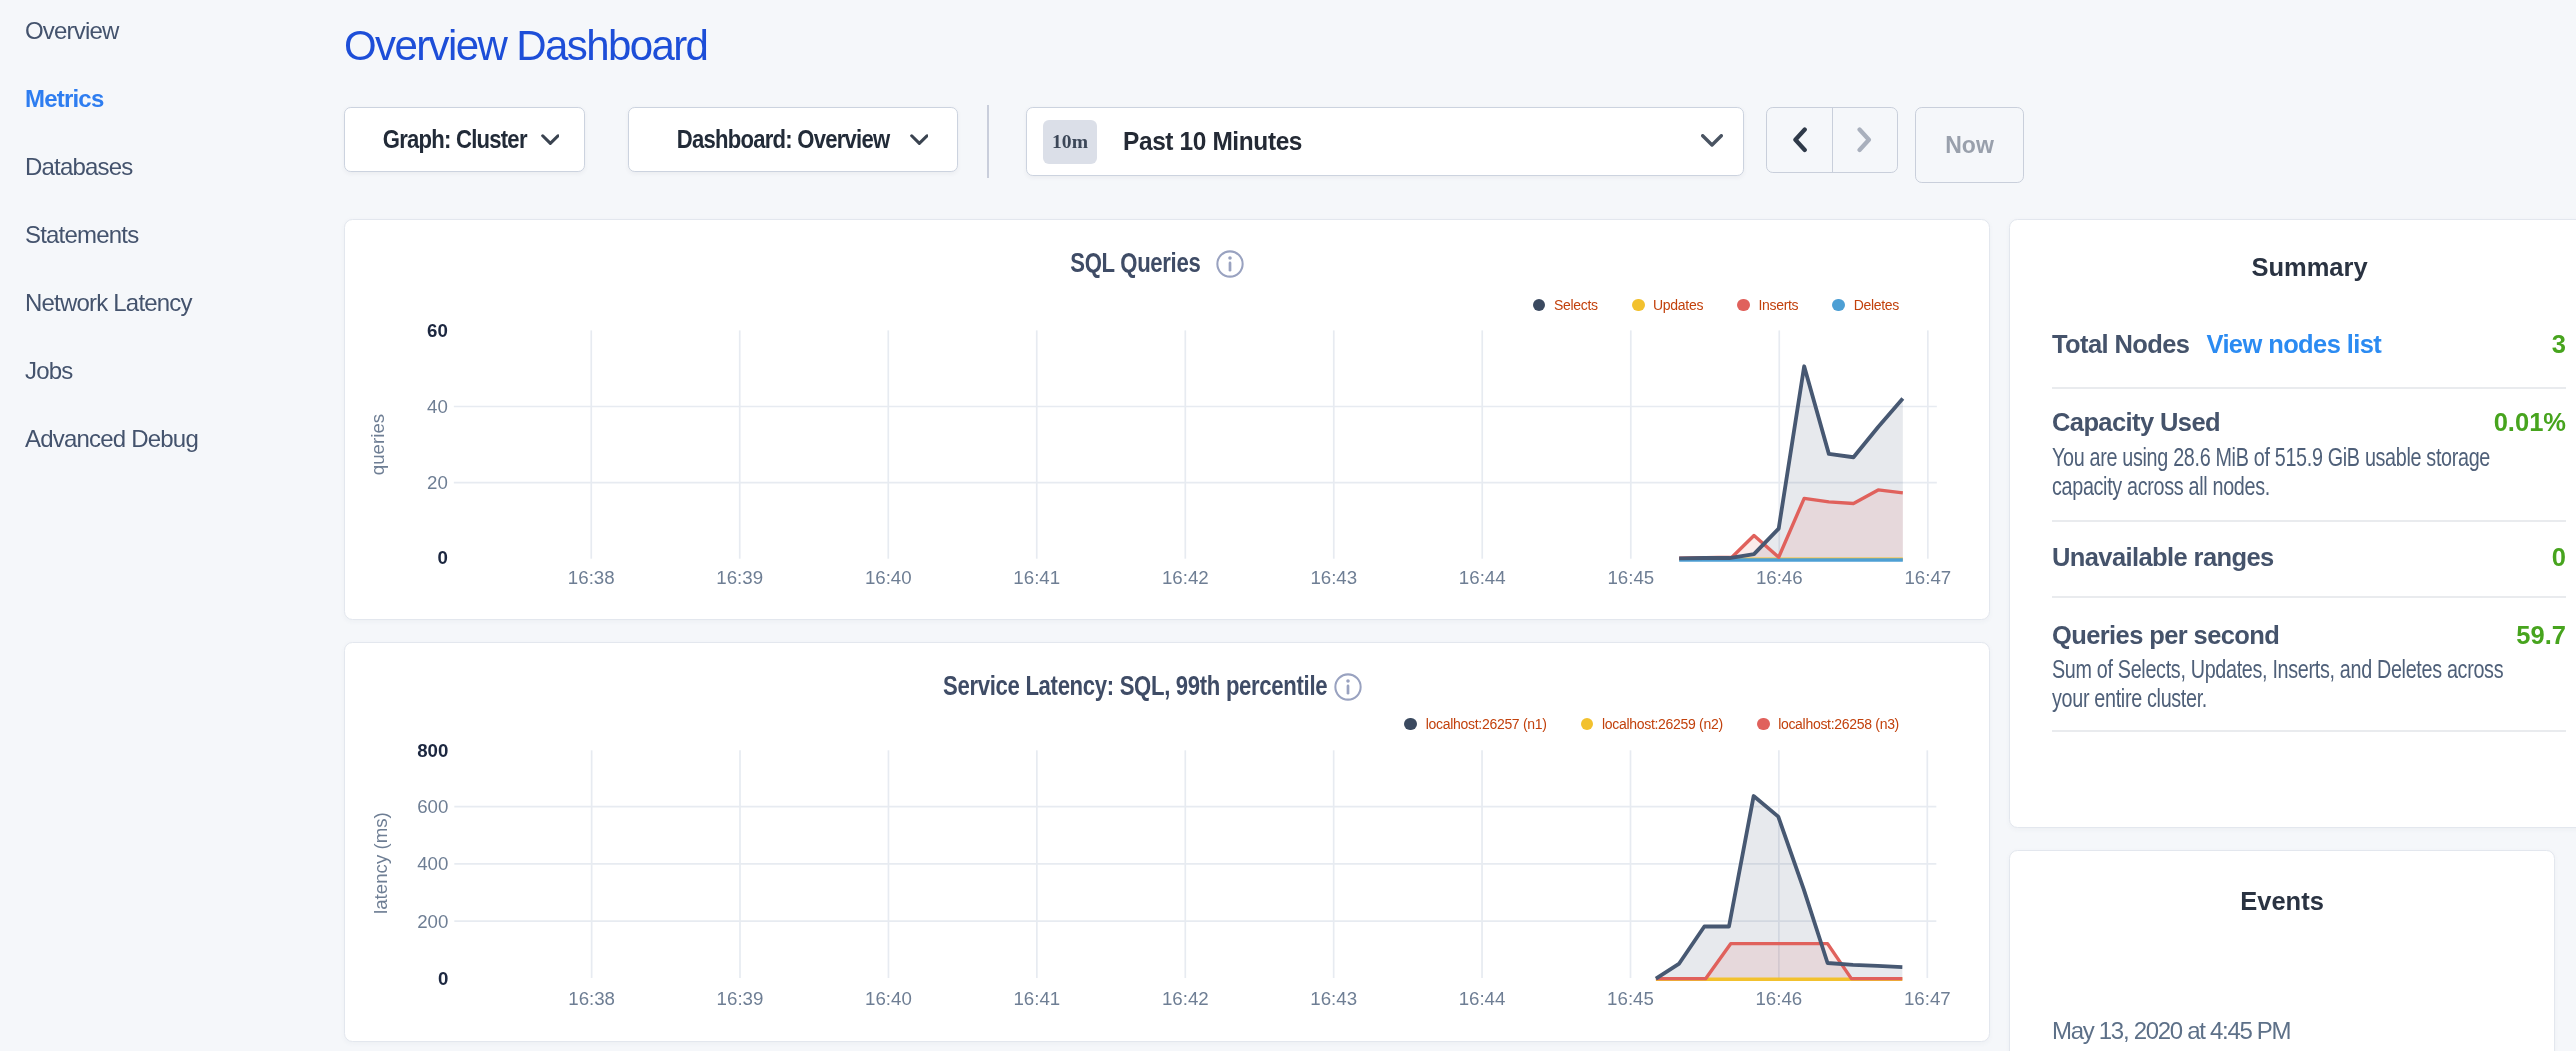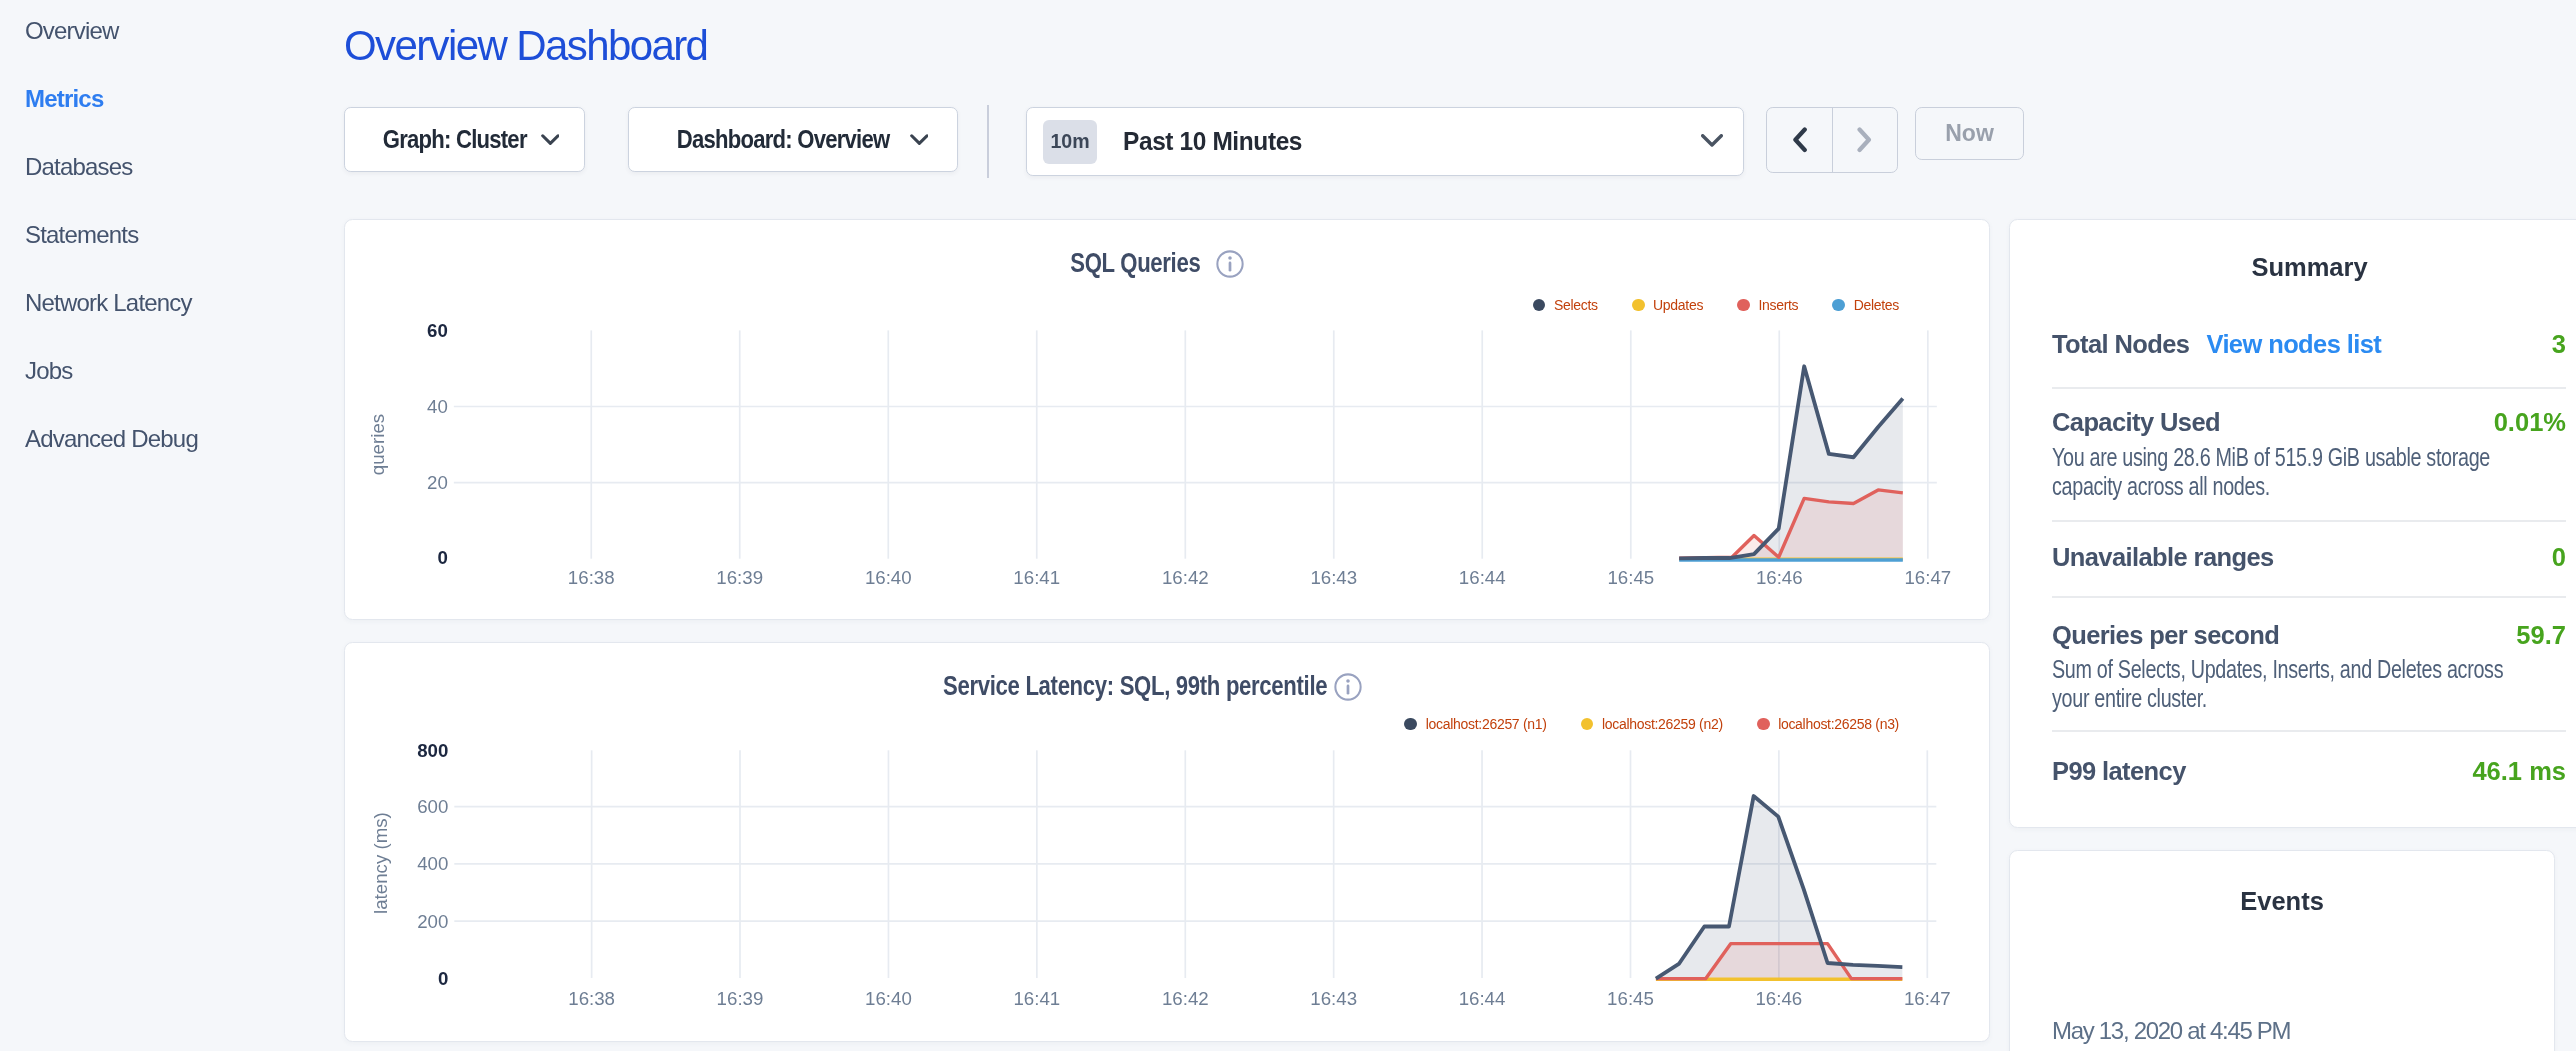--- a/index.html
+++ b/index.html
@@ -16,29 +16,29 @@
 .btn { position:absolute; background:#fff; border:1.7px solid #ccd3df; border-radius:6.8px;
   display:flex; align-items:center; justify-content:center; color:#222b38; font-weight:bold;
   font-size:26px; letter-spacing:-0.9px; box-shadow:0 1.7px 4.3px rgba(60,70,90,0.06); }
 .chev { margin-left:1.7px; }
 .btn .bt { display:inline-block; transform:scaleX(0.85); }
 .vdiv { position:absolute; left:987px; top:105px; width:1.7px; height:73px; background:#c9cedb; }
 .timebox { position:absolute; left:1026px; top:107px; width:718px; height:69px; background:#fff;
   border:1.7px solid #ccd3df; border-radius:6.8px; box-shadow:0 1.7px 4.3px rgba(60,70,90,0.06);
   display:flex; align-items:center; }
 .badge { margin-left:16px; width:54px; height:44px; background:#dbdfe8; border-radius:6px;
-  display:flex; align-items:center; justify-content:center; font-size:19.6px; font-weight:bold; color:#3c4758; }
+  display:flex; align-items:center; justify-content:center; font-size:19.6px; font-weight:bold; color:#3c4758;font-family:Liberation Serif, serif; }
 .timetext .ts { display:inline-block; transform:scaleX(0.94); transform-origin:left center; }
 .timetext { margin-left:26px; font-size:26px; letter-spacing:-0.4px; font-weight:bold; color:#242a35; }
 .timechev { position:absolute; right:20.4px; top:25.5px; }
 .arrows { position:absolute; left:1766px; top:107px; width:132px; height:66px;
   border:1.7px solid #c9cfdb; border-radius:6.8px; display:flex; }
 .arrows .cell { flex:1; display:flex; align-items:center; justify-content:center; }
 .arrows .cell:first-child { border-right:1.7px solid #c9cfdb; }
-.nowbtn { position:absolute; left:1915px; top:107px; width:109px; height:53px;
+.nowbtn { position:absolute; left:1915px; top:107px; width:109px; height:76px;
   border:1.7px solid #c9cfdb; border-radius:6.8px; display:flex; align-items:center; justify-content:center;
   font-size:23px; font-weight:bold; color:#99a0ac; }
 
 .panel { position:absolute; background:#fff; border:1.7px solid #e3e7ee; border-radius:8.5px;
   box-shadow:0 1.7px 5.1px rgba(60,70,90,0.04); }
 .ctitle { position:absolute; top:27px; width:1642px; text-align:center; font-size:28px; font-weight:bold; color:#3f4c66; line-height:32px; }
 .ctitle .tt { display:inline-block; transform:scaleX(0.79); letter-spacing:-0.4px; }
 .infoicon { position:absolute; top:30px; }
 .legend { position:absolute; right:90px; display:flex; align-items:center; font-size:14px; letter-spacing:-0.3px; color:#c2410c; }
 .legend .item { display:flex; align-items:center; margin-left:34px; }
@@ -218,20 +218,19 @@
   <div class="srow" style="top:110px;"><span class="lab">Total Nodes</span><span class="link">View nodes list</span><span class="val">3</span></div>
   <div class="sdiv" style="top:167px;"></div>
   <div class="srow" style="top:188px;"><span class="lab">Capacity Used</span><span class="val">0.01%</span></div>
   <div class="sdesc" style="top:223px;">You are using 28.6 MiB of 515.9 GiB usable storage<br>capacity across all nodes.</div>
   <div class="sdiv" style="top:300px;"></div>
   <div class="srow" style="top:323px;"><span class="lab">Unavailable ranges</span><span class="val">0</span></div>
   <div class="sdiv" style="top:376px;"></div>
   <div class="srow" style="top:401px;"><span class="lab">Queries per second</span><span class="val">59.7</span></div>
   <div class="sdesc" style="top:435px;">Sum of Selects, Updates, Inserts, and Deletes across<br>your entire cluster.</div>
   <div class="sdiv" style="top:510px;"></div>
-  <div class="srow" style="top:537px;"><span class="lab">P99 latency</span><span class="val">46.1 ms</span></div>
 </div>
 
 <div class="panel" id="events" style="left:2009px; top:850px; width:546px; height:340px;">
   <div class="shead" style="top:36px;">Events</div>
   <div class="edate" style="top:166px;">May 13, 2020 at 4:45 PM</div>
 </div>
 
 
 </body></html>

